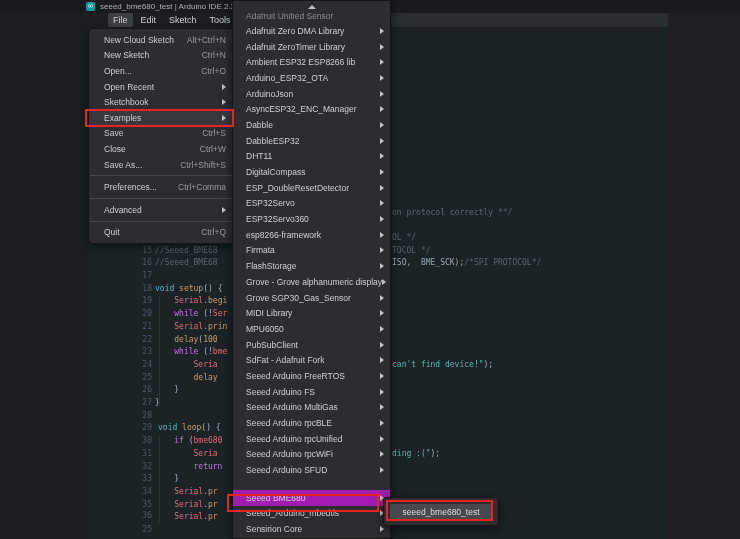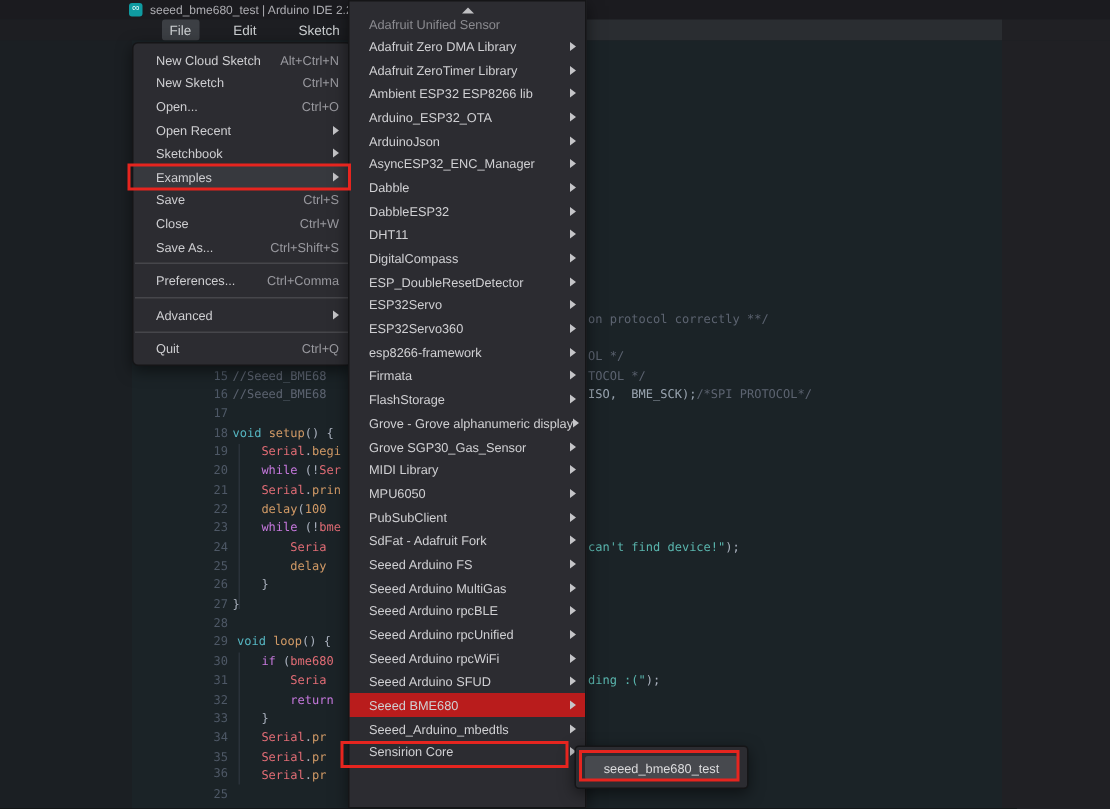--- a/index.html
+++ b/index.html
@@ -11,21 +11,21 @@
   
   .titlebar { position:absolute; left:0; top:0; width:740px; height:13px; background:#1b1b1f; }
   .app-icon { position:absolute; left:86px; top:2px; width:9px; height:9px; border-radius:2px;
               background:#0f9ba1; color:#eafcfc; font-size:7px; line-height:8px; text-align:center; }
   .win-title { position:absolute; left:100px; top:0; height:13px; line-height:13px;
                font-size:8px; color:#aeaeb3; white-space:nowrap; }
   
   .menubar { position:absolute; left:0; top:13px; width:740px; height:14px; background:#1d1e22; }
   .tabstrip { position:absolute; left:391px; top:13px; width:277px; height:14px; background:#2a2d31; }
   .corner-top { position:absolute; left:668px; top:13px; width:72px; height:14px; background:#202024; }
-  .mb-items { position:absolute; left:86px; top:13px; height:14px; display:flex; gap:18px;padding-left:22px; }
+  .mb-items { position:absolute; left:86px; top:13px; height:14px; display:flex; gap:3px;padding-left:22px; }
   .mb-item { padding:0 5px; font-size:9px; line-height:14px; color:#cdd0d2; border-radius:2px; }
   .mb-item.active { background:#3c3f44; }
   
   .editor { position:absolute; left:88px; top:27px; width:580px; height:512px; background:#1b2327; }
   .right-panel { position:absolute; left:668px; top:27px; width:72px; height:512px; background:#202024; }
   .gut { position:absolute; left:118px; width:34px; height:13px; line-height:13px; text-align:right;
          font-family:"DejaVu Sans Mono", monospace; font-size:8px; color:#4e5866; }
   .code-line { position:absolute; height:13px; line-height:13px; white-space:pre;
                font-family:"DejaVu Sans Mono", monospace; font-size:8px; }
   .code-left { width:77px; overflow:hidden; }
@@ -44,21 +44,21 @@
   .arrow-right { margin-left:auto; width:0; height:0;
                  border-left:4px solid #c5c5c8; border-top:3px solid transparent; border-bottom:3px solid transparent; }
   .examples-menu { position:absolute; left:232px; top:0; width:159px; height:539px; overflow:hidden; }
   .ex-scroll { height:12px; display:flex; align-items:center; justify-content:center; }
   .tri-up { width:0; height:0; border-bottom:4px solid #c0c0c3;
             border-left:4px solid transparent; border-right:4px solid transparent; }
   .ex-clip { height:10px; overflow:hidden; position:relative; }
   .ex-clip span { position:absolute; left:13px; top:-2px; font-size:8.5px; color:#8b8b90; white-space:nowrap; }
   .ex-row { display:flex; align-items:center; height:15.7px; padding:0 6px 0 13px;
             font-size:8.5px; color:#d0d0d3; white-space:nowrap; }
-  .ex-row.sel { background:#b91c1c; }
+  .ex-row.sel { background:#a21caf;margin-top:12px; }
   .sketch-menu { position:absolute; left:383px; top:497px; width:116px; height:29px; border-radius:3px; }
   .sk-item { position:absolute; left:6px; top:6px; width:102px; height:16px; background:#47494e;
              border-radius:2px; font-size:8.5px; line-height:16px; text-align:center; color:#dcdcde; }
   
   .ann { position:absolute; border:2px solid #e6251f; z-index:30; pointer-events:none; }
   .ann-examples { left:85px;  top:109px; width:149px; height:18px; }
   .ann-bme680   { left:227px; top:494px; width:152px; height:18px; }
   .ann-sketch   { left:386px; top:500px; width:107px; height:21px; }
 </style>
 </head>
@@ -286,20 +286,24 @@
         </div>
         <div class="ex-row">
           <span>PubSubClient</span>
           <div class="arrow-right"></div>
         </div>
         <div class="ex-row">
           <span>SdFat - Adafruit Fork</span>
           <div class="arrow-right"></div>
         </div>
         <div class="ex-row">
+          <span>Seeed Arduino FreeRTOS</span>
+          <div class="arrow-right"></div>
+        </div>
+        <div class="ex-row">
           <span>Seeed Arduino FS</span>
           <div class="arrow-right"></div>
         </div>
         <div class="ex-row">
           <span>Seeed Arduino MultiGas</span>
           <div class="arrow-right"></div>
         </div>
         <div class="ex-row">
           <span>Seeed Arduino rpcBLE</span>
           <div class="arrow-right"></div>

